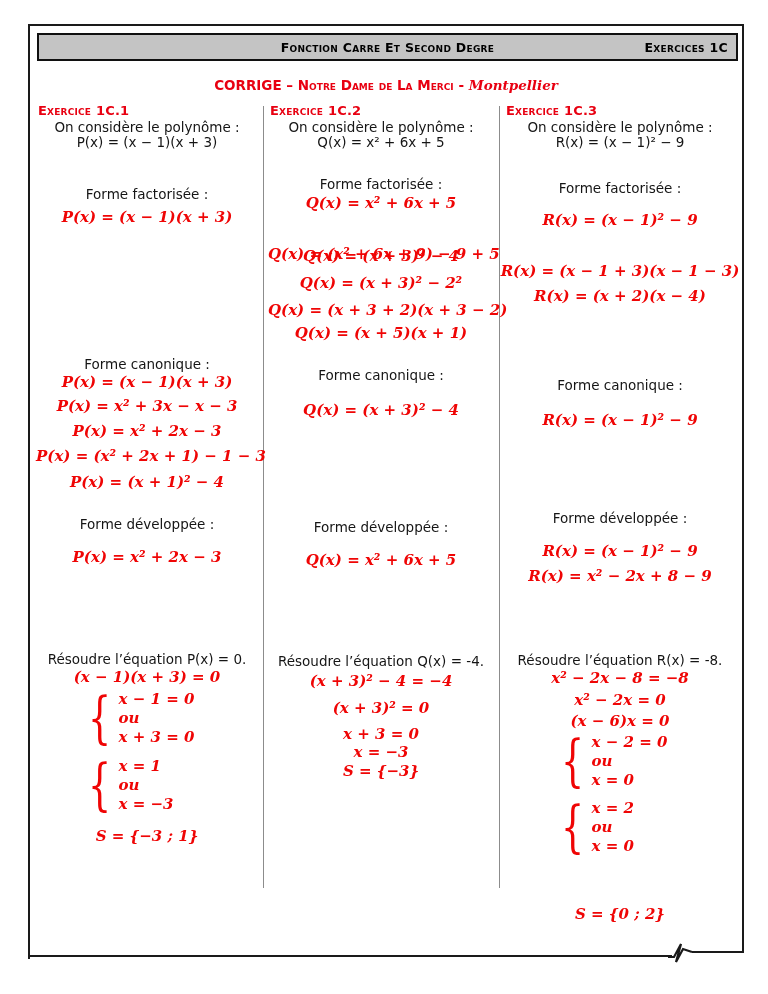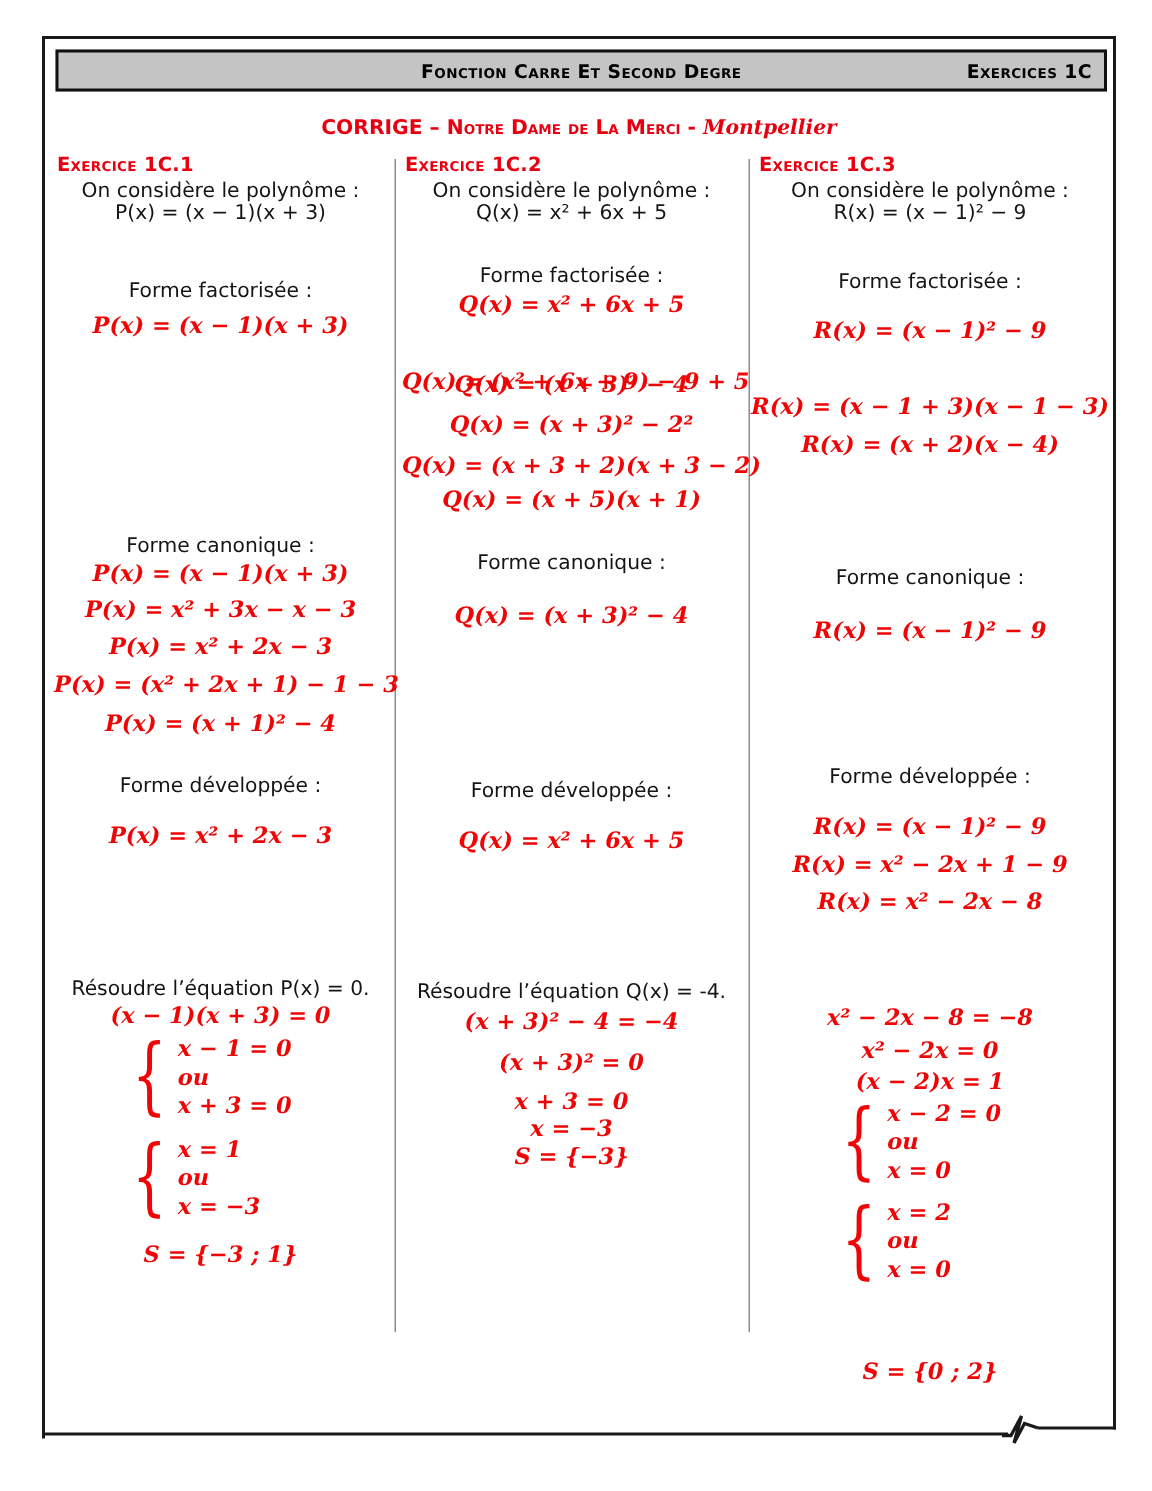--- a/index.html
+++ b/index.html
@@ -135,26 +135,26 @@
     <div class="txt abs" style="top:180px;">Forme factorisée :</div>
     <div class="math abs" style="top:210px;">R(x) = (x − 1)² − 9</div>
     <div class="math abs" style="top:261px;">R(x) = (x − 1 + 3)(x − 1 − 3)</div>
     <div class="math abs" style="top:286px;">R(x) = (x + 2)(x − 4)</div>
 
     <div class="txt abs" style="top:377px;">Forme canonique :</div>
     <div class="math abs" style="top:410px;">R(x) = (x − 1)² − 9</div>
 
     <div class="txt abs" style="top:510px;">Forme développée :</div>
     <div class="math abs" style="top:541px;">R(x) = (x − 1)² − 9</div>
-    <div class="math abs" style="top:566px;">R(x) = x² − 2x + 1 − 9</div>
-    <div class="math abs" style="top:591px;">R(x) = x² − 2x − 8</div>
+    <div class="math abs" style="top:566px;">R(x) = x² − 2x + 8 − 9</div>
 
+    <div class="txt abs" style="top:652px;">Résoudre l’équation R(x) = -8.</div>
     <div class="math abs" style="top:668px;">x² − 2x − 8 = −8</div>
     <div class="math abs" style="top:690px;">x² − 2x = 0</div>
-    <div class="math abs" style="top:711px;">(x − 2)x = 1</div>
+    <div class="math abs" style="top:711px;">(x − 6)x = 0</div>
 
     <div class="brace-group abs" style="top:733px;">
       <span class="brace">{</span>
       <div class="brace-lines">
         <div class="math-line">x − 2 = 0</div>
         <div class="math-line">ou</div>
         <div class="math-line">x = 0</div>
       </div>
     </div>
     <div class="brace-group abs" style="top:799px;">

